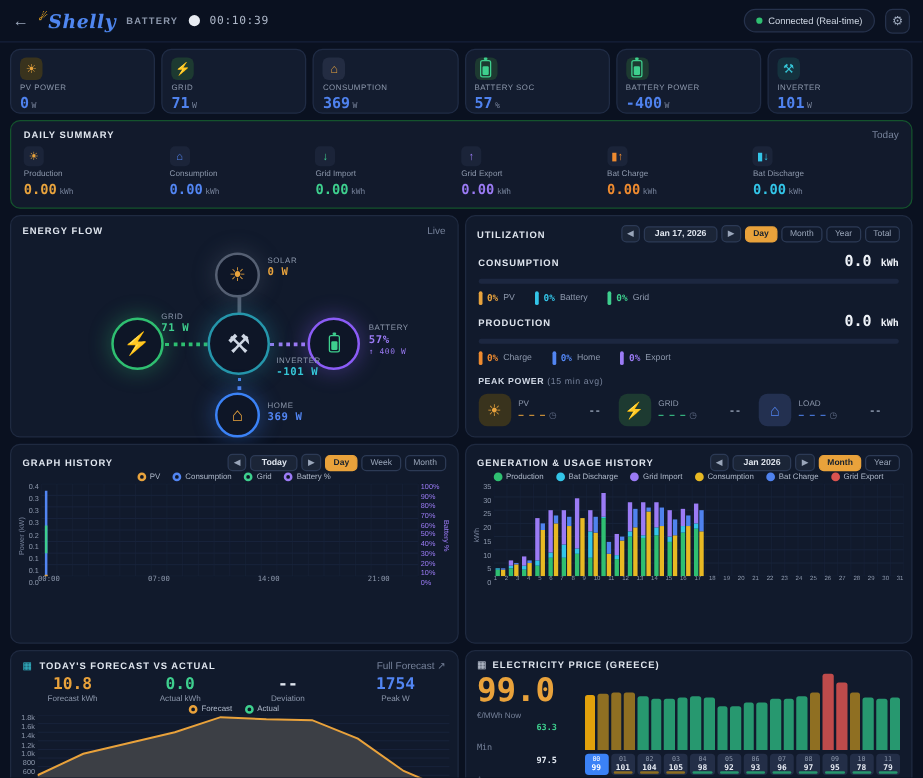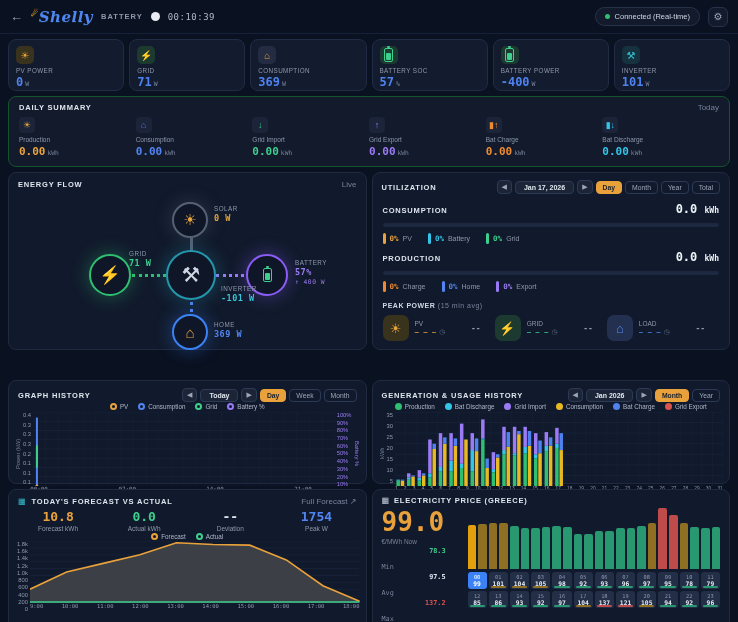--- a/index.html
+++ b/index.html
@@ -87,21 +87,21 @@
   .peak .pt span { color:#76829a; font-weight:normal; }
   .peakrow { display:flex; margin-top:6px; }
   .pitem { flex:1; display:flex; align-items:center; gap:6px; }
   .pitem .ic { width:26px; height:26px; border-radius:7px; display:flex; align-items:center; justify-content:center; font-size:13px; }
   .pitem .lbl { font-size:6.5px; color:#8d98ac; }
   .pitem .dash { font-size:8px; font-weight:bold; letter-spacing:1px; }
   .pitem .tiny { color:#5b6780; font-size:7px; margin-left:2px; }
   .pitem .noval { color:#8d98ac; font-weight:bold; margin-left:auto; margin-right:14px; font-size:8px; }
 
   
-  .chpanel { height:104px;margin-top:25px; }
+  .chpanel { height:160px; }
   .legend { display:flex; justify-content:center; gap:10px; margin:1px 0 2px; }
   .legend .li { display:flex; align-items:center; gap:3px; font-size:6.3px; color:#aeb8c9; }
   .ring { width:7px; height:7px; border-radius:50%; border:2px solid; background:#0e1627; }
   .dotf { width:7px; height:7px; border-radius:50%; }
   .chartarea { display:flex; padding:0 6px; }
   .yticks { display:flex; flex-direction:column; justify-content:space-between; font-size:5.8px; color:#8d98ac; text-align:right; padding:0 2px; }
   .yticks.right { color:#9b7bf5; text-align:left; }
   .ylab { writing-mode:vertical-rl; transform:rotate(180deg); font-size:5.8px; color:#76829a; text-align:center; }
   .ylab.right { transform:none; color:#9b7bf5; }
   .plotcol { flex:1; position:relative; }
@@ -882,21 +882,21 @@
         <span style="color:#cfd7e4;font-size:8px">▦</span>
         <span class="ptitle">ELECTRICITY PRICE (GREECE)</span>
       </div>
       <div class="pricebody">
         <div class="pleft">
           <div class="bigprice mono">99.0</div>
           <div class="bigunit">€/MWh Now</div>
           <div class="mam mono">
             <div class="r">
                 <span class="k">Min</span>
-                <span style="color:#3ecf8e;font-weight:bold">78.3</span>
+                <span style="color:#3ecf8e;font-weight:bold">63.3</span>
               </div>
             <div class="r">
                 <span class="k">Avg</span>
                 <span style="color:#dfe5ee;font-weight:bold">97.5</span>
               </div>
             <div class="r">
                 <span class="k">Max</span>
                 <span style="color:#d9534f;font-weight:bold">137.2</span>
               </div>
           </div>

